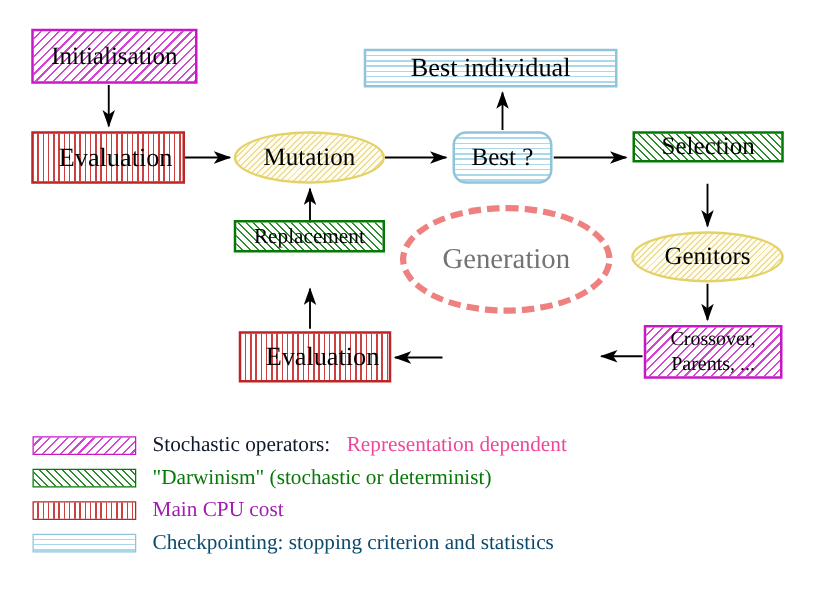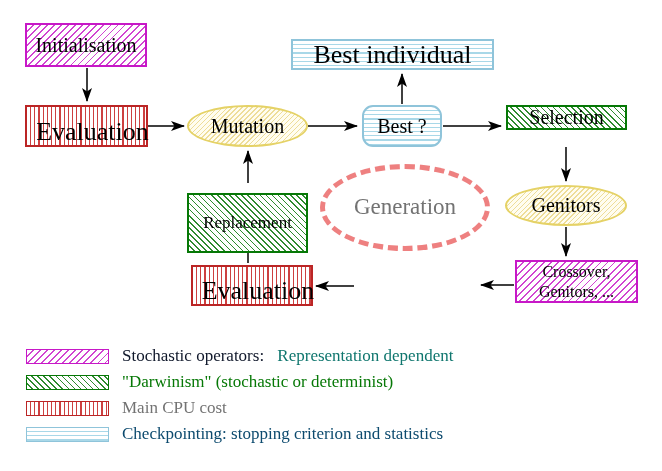--- a/index.html
+++ b/index.html
@@ -35,21 +35,21 @@
     border:2px solid #e5d266;
     background:repeating-linear-gradient(135deg,#fffdf0 0 2.4px,#eedd99 2.4px 3.5px);
   }
   .generation{
     border:5px dashed #ee8080;color:#737373;font-size:23px;border-radius:50%;
     background:transparent;
   }
   .rounded{border-radius:11px;}
   .small-node{font-size:16px;line-height:1.25;}
   .mid-node{font-size:17px;}
-  .big-node{font-size:26px;justify-content:flex-end;}
+  .big-node{font-size:21px;}
   
   .legend-row{position:absolute;left:26px;display:flex;align-items:center;}
   .swatch{width:83px;height:15px;box-sizing:border-box;flex:0 0 83px;}
   .swatch.hatch-magenta,.swatch.hatch-green,.swatch.vlines-red,.swatch.hlines-cyan{border-width:1.5px;}
   .legend-text{margin-left:13px;font-size:17px;white-space:nowrap;}
   .legend-text .second{margin-left:9px;}
 </style>
 </head>
 <body>
 
@@ -69,21 +69,21 @@
       <line x1="443" y1="126" x2="501" y2="126" marker-end="url(#ah)"></line>
       <line x1="566" y1="147" x2="566" y2="181" marker-end="url(#ah)"></line>
       <line x1="566" y1="227" x2="566" y2="256" marker-end="url(#ah)"></line>
       <line x1="514" y1="285" x2="481" y2="285" marker-end="url(#ah)"></line>
       <line x1="354" y1="286" x2="316" y2="286" marker-end="url(#ah)"></line>
       <line x1="248" y1="263" x2="248" y2="231" marker-end="url(#ah)"></line>
       <line x1="248" y1="183" x2="248" y2="151" marker-end="url(#ah)"></line>
     </g>
   </svg>
 
-  <div class="node hatch-magenta" style="left:25px;top:23px;width:122px;height:44px">
+  <div class="node hatch-magenta" style="left:25px;top:23px;width:133px;height:44px">
     <span>Initialisation</span>
   </div>
 
   <div class="node vlines-red big-node" style="left:25px;top:105px;width:123px;height:42px">
     <span>Evaluation</span>
   </div>
 
   <div class="node ellipse hatch-yellow" style="left:187px;top:105px;width:121px;height:42px">
     <span>Mutation</span>
   </div>
@@ -97,57 +97,57 @@
   </div>
 
   <div class="node hatch-green" style="left:506px;top:105px;width:121px;height:25px">
     <span>Selection</span>
   </div>
 
   <div class="node ellipse hatch-yellow" style="left:505px;top:185px;width:122px;height:41px">
     <span>Genitors</span>
   </div>
 
-  <div class="node hatch-magenta small-node" style="left:515px;top:260px;width:123px;height:43px">
+  <div class="node hatch-magenta small-node" style="left:515px;top:260px;width:111px;height:43px">
     <span>Crossover,</span>
-    <span>Genitors, ...</span>
+    <span>Parents, ...</span>
   </div>
 
 
   <div class="node vlines-red big-node" style="left:191px;top:265px;width:122px;height:41px">
     <span>Evaluation</span>
   </div>
 
-  <div class="node hatch-green mid-node" style="left:187px;top:193px;width:121px;height:60px">
+  <div class="node hatch-green mid-node" style="left:187px;top:176px;width:121px;height:26px">
     <span>Replacement</span>
   </div>
 
   <div class="node generation" style="left:320px;top:164px;width:170px;height:87px">
     <span>Generation</span>
   </div>
 
   <div class="legend-row" style="top:346px">
     <div class="swatch hatch-magenta"></div>
     <div class="legend-text">
       <span style="color: #0f172a;">Stochastic operators:</span>
-      <span class="second" style="color: #0f766e;">Representation dependent</span>
+      <span class="second" style="color: #ec4899;">Representation dependent</span>
     </div>
   </div>
 
   <div class="legend-row" style="top:372px">
     <div class="swatch hatch-green"></div>
     <div class="legend-text">
       <span style="color: rgb(6, 120, 6);">"Darwinism" (stochastic or determinist)</span>
     </div>
   </div>
 
   <div class="legend-row" style="top:398px">
     <div class="swatch vlines-red"></div>
     <div class="legend-text">
-      <span style="color: #737373;">Main CPU cost</span>
+      <span style="color: #a21caf;">Main CPU cost</span>
     </div>
   </div>
 
   <div class="legend-row" style="top:424px">
     <div class="swatch hlines-cyan"></div>
     <div class="legend-text">
       <span style="color: #0c4a6e;">Checkpointing: stopping criterion and statistics</span>
     </div>
   </div>
 

